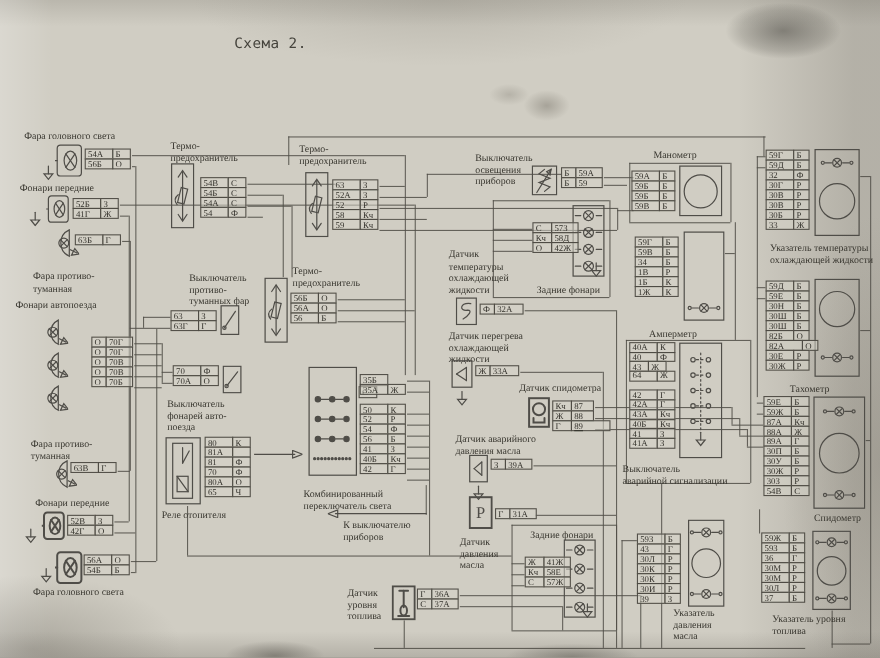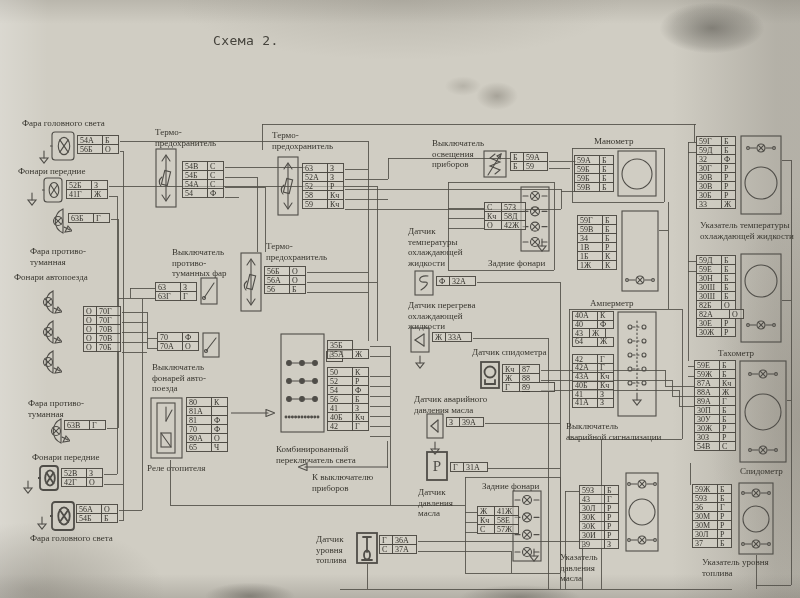--- a/index.html
+++ b/index.html
@@ -1111,21 +1111,21 @@
             <div class="pa" style="width: 26px;">30З</div>
             <div class="pb" style="width: 17px;">Р</div>
           </div>
           <div class="prow" style="height: 10px;">
             <div class="pa" style="width: 26px;">54В</div>
             <div class="pb" style="width: 17px;">С</div>
           </div>
         </div>
       </div>
       <div class="comp">
-        <div class="clabel" style="left: 560px; top: 552px;">Указатель
+        <div class="clabel" style="left: 612px; top: 552px;">Указатель
 давления
 масла</div>
         <div class="icon" style="left: 625px; top: 472px;"><svg width="34" height="80" viewBox="0 0 34 80" fill="none" stroke="#4f4d48" stroke-width="1.1" stroke-linecap="round">
             <rect x="1" y="1" width="32" height="78"></rect>
             <circle cx="17" cy="12" r="4"></circle>
             <line x1="14.2" y1="9.2" x2="19.8" y2="14.8"></line>
             <line x1="14.2" y1="14.8" x2="19.8" y2="9.2"></line>
             <line x1="6" y1="12" x2="12" y2="12"></line>
             <line x1="22" y1="12" x2="28" y2="12"></line>
             <circle cx="4" cy="12" r="1.4"></circle>

